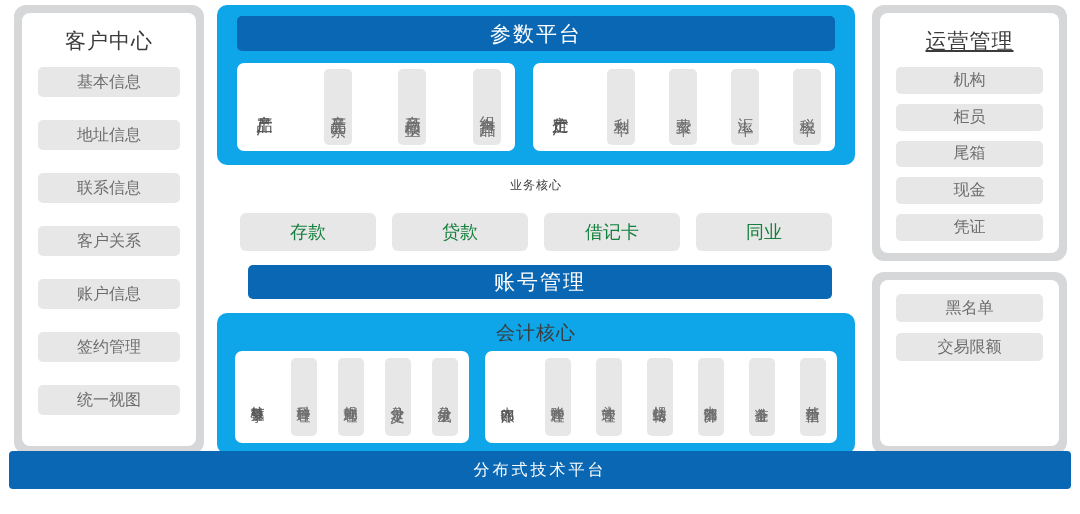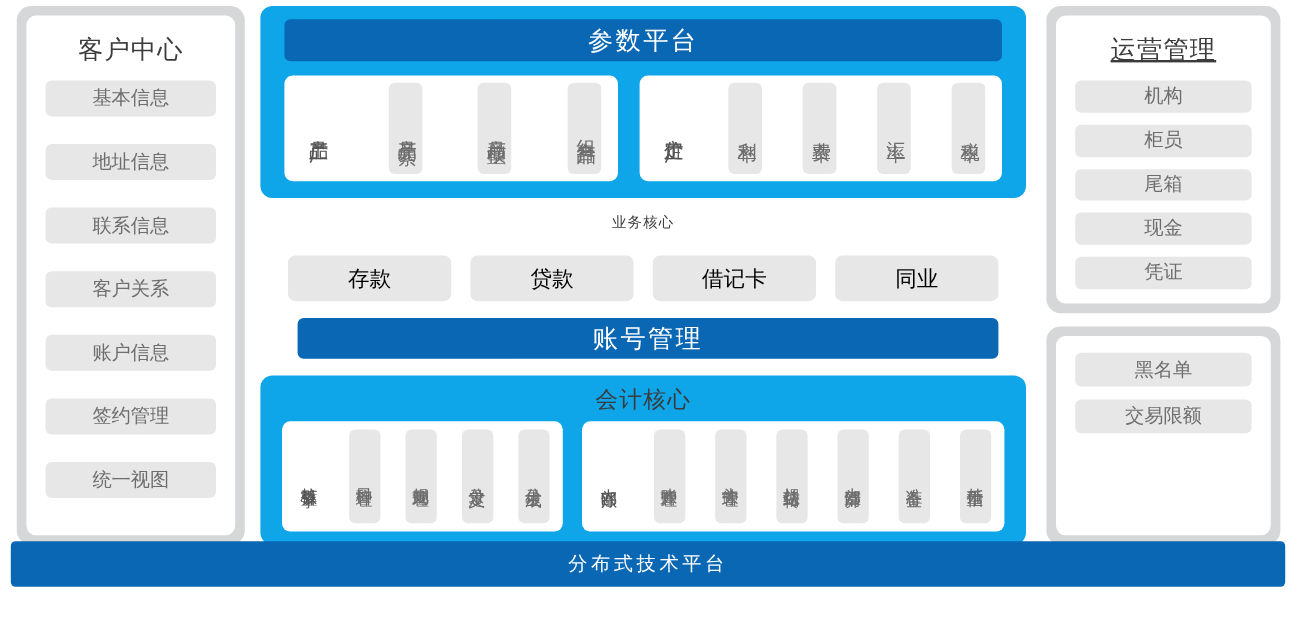--- a/index.html
+++ b/index.html
@@ -116,21 +116,21 @@
 
   
   #biz-title {
     position: absolute; left: 217px; top: 177px; width: 638px;
     text-align: center; font-size: 12px; color: #3b3b3b; letter-spacing: 1px;
   }
   #biz-chips {
     position: absolute; left: 240px; top: 213px; width: 592px; height: 38px;
     display: flex; gap: 16px;
   }
-  #biz-chips .pill { flex: 1; height: 100%; font-size: 18px; color: #000000; border-radius: 6px; }
+  #biz-chips .pill { flex: 1; height: 100%; font-size: 18px; color: #15803d; border-radius: 6px; }
   #account-bar {
     position: absolute; left: 248px; top: 265px; width: 584px; height: 34px;
   }
 
   
   #acct-panel { left: 217px; top: 313px; width: 638px; height: 141px; padding: 7px 18px 12px; }
   #acct-title { text-align: center; font-size: 19px; color: #3b3b3b; letter-spacing: 1px; margin-bottom: 5px; }
   .acct-groups { display: flex; gap: 16px; height: 92px; }
   #ag-engine { flex: 0 0 234px; padding: 7px 11px; justify-content: space-between; }
   #ag-internal { flex: 1; padding: 7px 11px; justify-content: space-between; }

